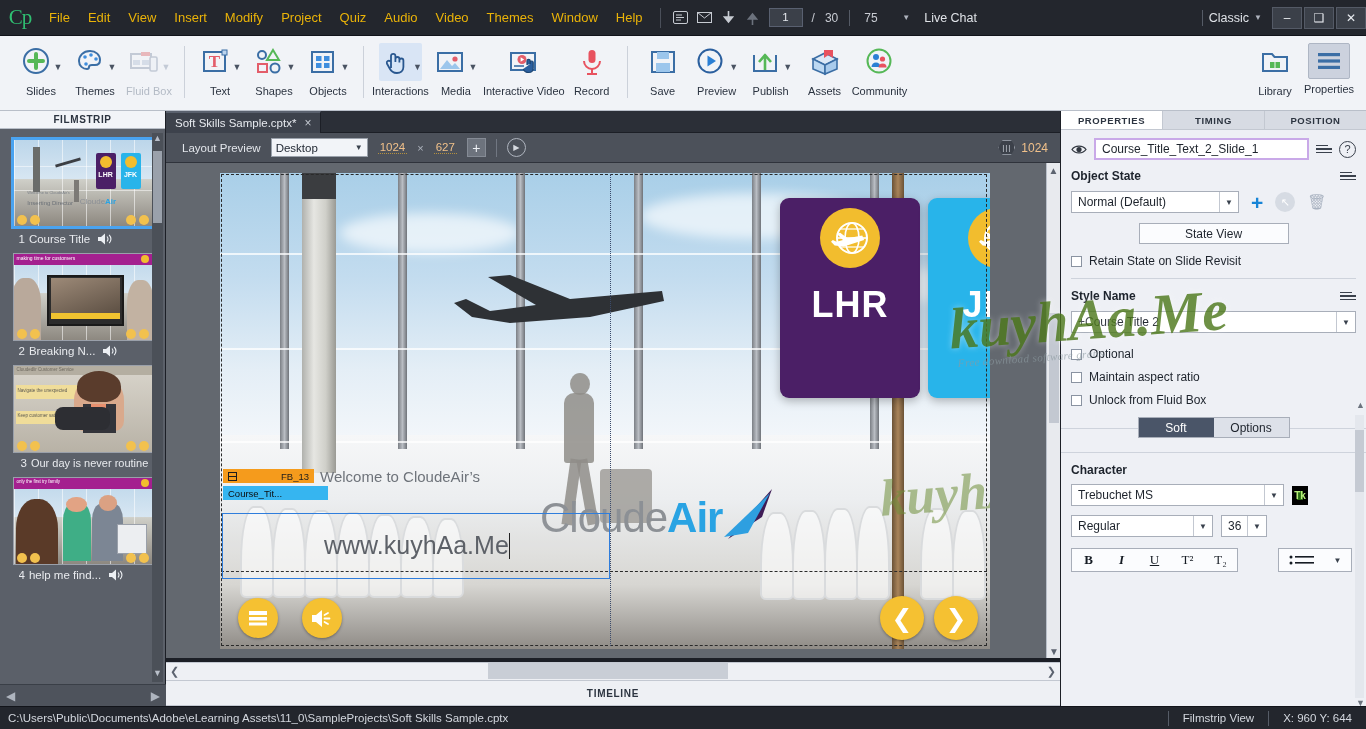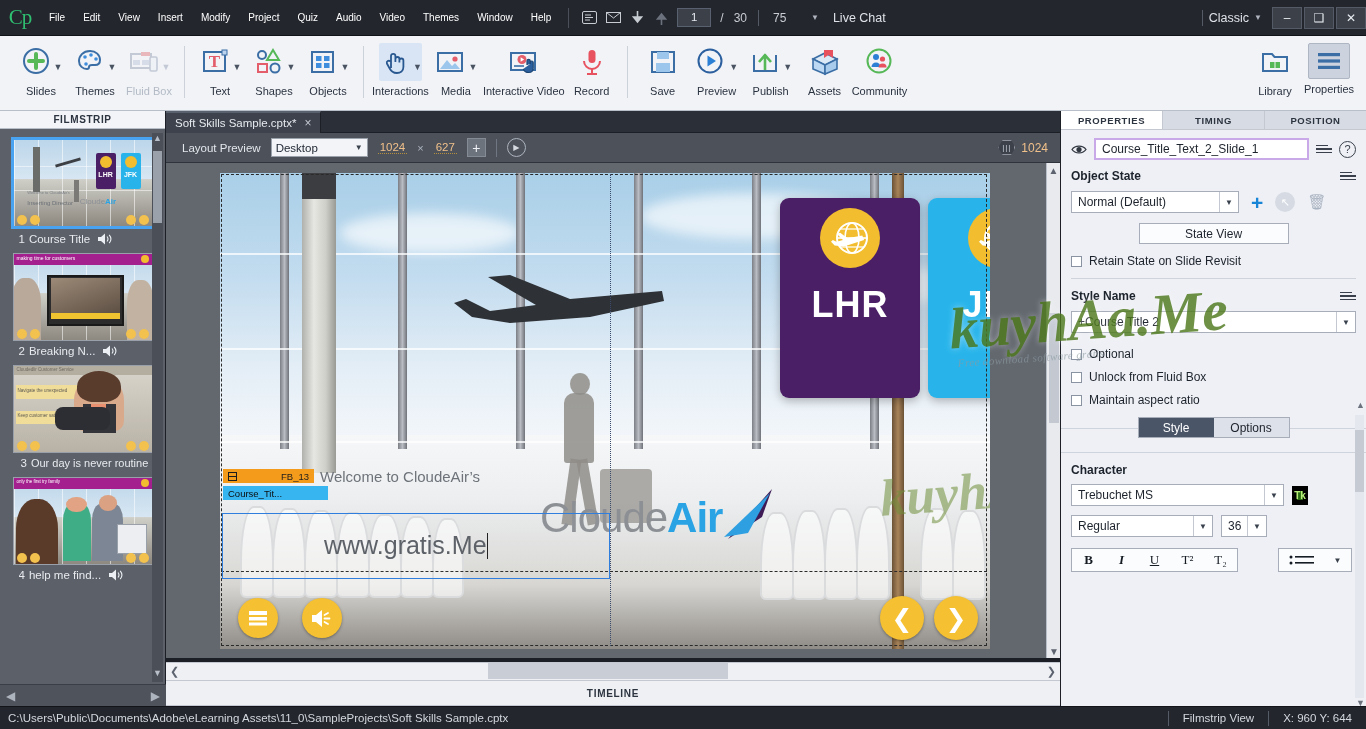--- a/index.html
+++ b/index.html
@@ -17,21 +17,21 @@
     position: absolute; left:0; top:0; width:1366px; height:36px;
     background:#23262d; display:flex; align-items:center;
     border-bottom:1px solid #11131a;
   }
   .cp-logo {
     width:40px; height:36px; display:flex; align-items:center; justify-content:center;
     font-size:21px; font-weight:normal; color:#2fbf71; font-family:"Liberation Serif", serif;
     letter-spacing:-1px;
   }
   .menu-item {
-    padding:0 9px; height:36px; line-height:36px; font-size:10px; color:#ffffff;
+    padding:0 9px; height:36px; line-height:36px; font-size:13px; color:#eab308;
     cursor:default; white-space:nowrap;
   }
   .mb-sep { width:1px; height:20px; background:#4a4f59; margin:0 8px; }
   .mb-icon {
     width:24px; height:36px; display:flex; align-items:center; justify-content:center;
     color:#c7cbd2; font-size:14px; cursor:default;
   }
   .slide-num-box {
     width:34px; height:19px; background:#3b4049; border:1px solid #596070;
     color:#e4e7ec; font-size:11.5px; text-align:center; line-height:17px; margin:0 4px;
@@ -876,21 +876,21 @@
         <span class="ca-cloude">Cloude</span>
         <span class="ca-air">Air</span>
         <svg width="62" height="56" viewBox="0 0 62 56" style="margin-left:-4px;margin-top:-6px">
           <path d="M10 52 L54 2 L44 30 Z" fill="#3e1b56"></path>
           <path d="M6 50 L52 6 L30 46 Z" fill="#2e9fe0"></path>
         </svg>
       </div>
 
       <div class="txt-selbox" style="left:2px;top:340px;width:388px;height:66px;"></div>
       <div class="txt-content" style="left:104px;top:358px;">
-        <span>www.gratis.Me</span><span class="caret-bar"></span>
+        <span>www.kuyhAa.Me</span><span class="caret-bar"></span>
       </div>
 
       <div class="fb-tag" style="left:3px;top:296px;gap:44px;">
         <svg width="9" height="9" viewBox="0 0 9 9">
             <rect x="0.5" y="0.5" width="8" height="8" fill="none" stroke="#1d1d1d"></rect>
             <line x1="0.5" y1="4.5" x2="8.5" y2="4.5" stroke="#1d1d1d"></line>
           </svg>
         <span>FB_13</span>
       </div>
       <div class="obj-tag" style="left:3px;top:313px;">
@@ -1000,31 +1000,31 @@
         <span class="arrowbox">▼</span>
       </div>
 
 
       <div class="cb-row" style="margin-top:14px">
         <span class="cb"></span>
         <span>Optional</span>
       </div>
       <div class="cb-row">
         <span class="cb"></span>
-        <span>Unlock from Fluid Box</span>
+        <span>Maintain aspect ratio</span>
       </div>
       <div class="cb-row">
         <span class="cb"></span>
-        <span>Maintain aspect ratio</span>
+        <span>Unlock from Fluid Box</span>
       </div>
 
       <div style="position:relative;margin-top:10px;">
         <div style="position:absolute;left:-10px;right:-10px;top:11px;height:1px;background:#ced3dc;"></div>
         <div class="seg" style="position:relative">
-          <div class="on">Style</div>
+          <div class="on">Soft</div>
           <div class="off">Options</div>
         </div>
       </div>
 
       <div style="height:1px;background:#ced3dc;margin:14px -10px 0 -10px;"></div>
 
       <div class="char-head">Character</div>
 
       <div style="display:flex;align-items:center;gap:8px;margin-bottom:9px;">
         <div class="select" style="width:213px">

